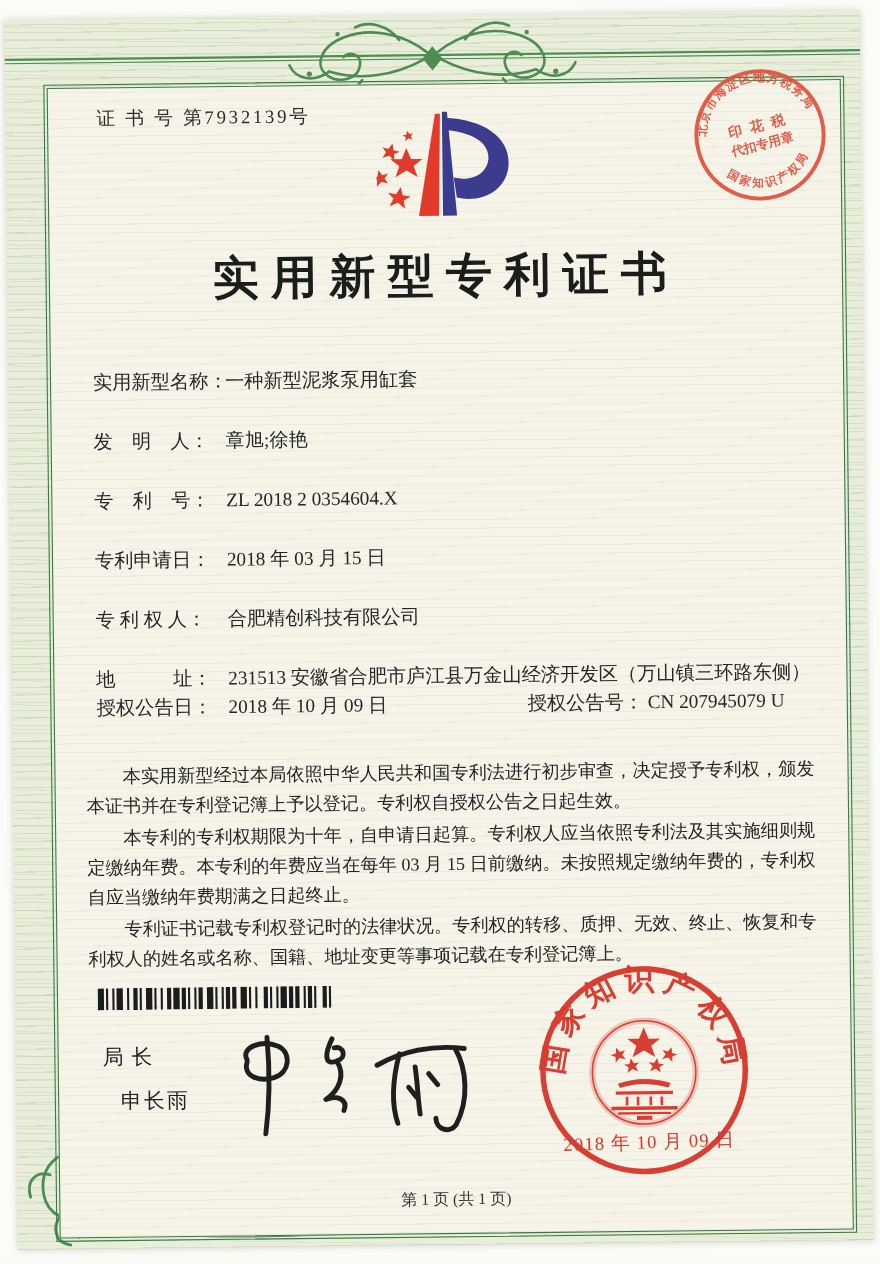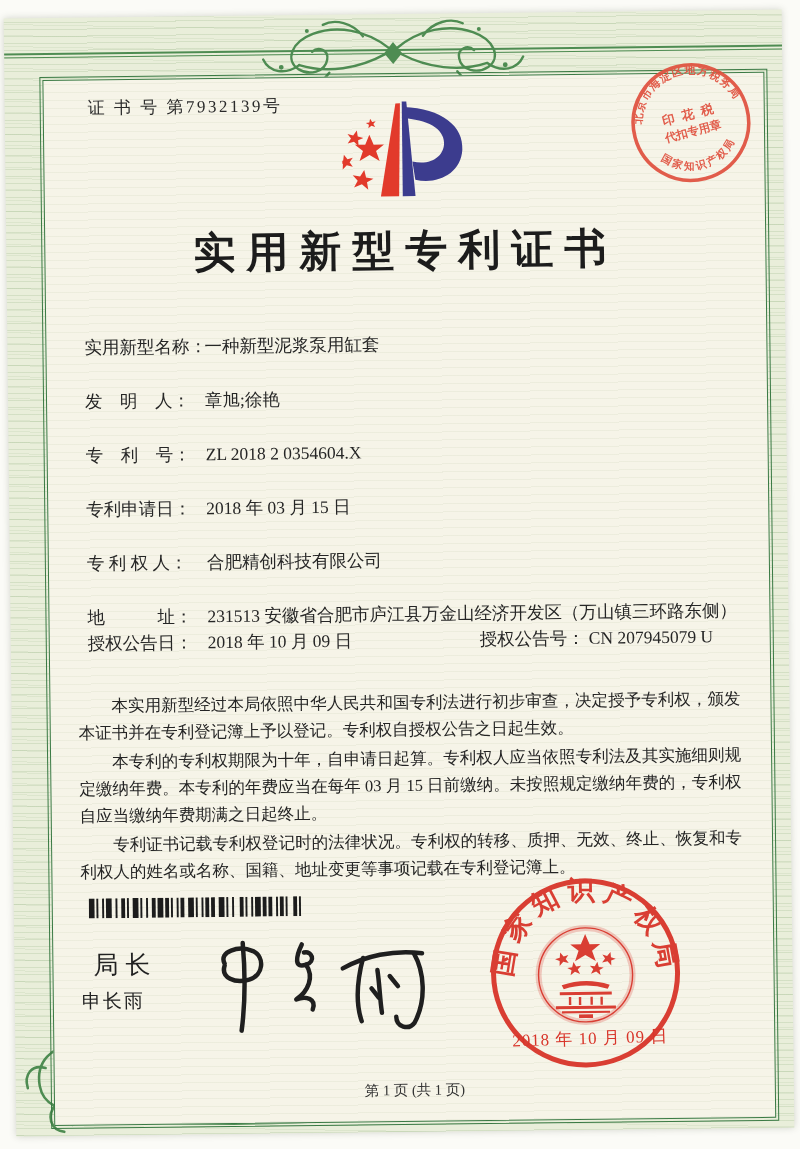--- a/index.html
+++ b/index.html
@@ -43,23 +43,23 @@
   .row .val{flex:1;}
   .row.grant{position:relative;}
   .grant-right{position:absolute;left:392px;top:0;display:flex;white-space:nowrap;}
   .grant-right .lbl{width:auto;flex:none;margin-right:4px;}
   .paras{
     position:absolute;left:28px;top:612px;width:662px;
     font-size:16.5px;line-height:1.64;text-align:justify;color:#242424;
   }
   .paras p{margin:0 0 2px 0;text-indent:2em;}
   .barcode{position:absolute;left:36px;top:818px;width:216px;height:20px;}
-  .director-title{position:absolute;left:40px;top:868px;font-size:25px;letter-spacing:7px;
+  .director-title{position:absolute;left:40px;top:868px;font-size:19px;letter-spacing:7px;
     font-family:"Liberation Sans","DejaVu Sans",sans-serif;color:#222;}
-  .director-name{position:absolute;left:28px;top:908px;font-size:19px;letter-spacing:2px;
+  .director-name{position:absolute;left:56px;top:908px;font-size:19px;letter-spacing:2px;
     font-family:"Liberation Sans","DejaVu Sans",sans-serif;color:#222;}
   .signature{position:absolute;left:150px;top:850px;width:246px;height:112px;}
   .office-seal{position:absolute;left:432px;top:798px;width:200px;height:200px;opacity:.95;}
   .seal-date{
     position:absolute;left:436px;top:952px;width:200px;text-align:center;
     color:var(--seal_red);font-size:17px;letter-spacing:1px;transform:rotate(-1.2deg);
   }
   .footer{position:absolute;left:0;right:0;top:1004px;text-align:center;font-size:14.5px;color:#333;}
   svg text{font-family:"Liberation Serif","DejaVu Serif",serif;}
 </style>

